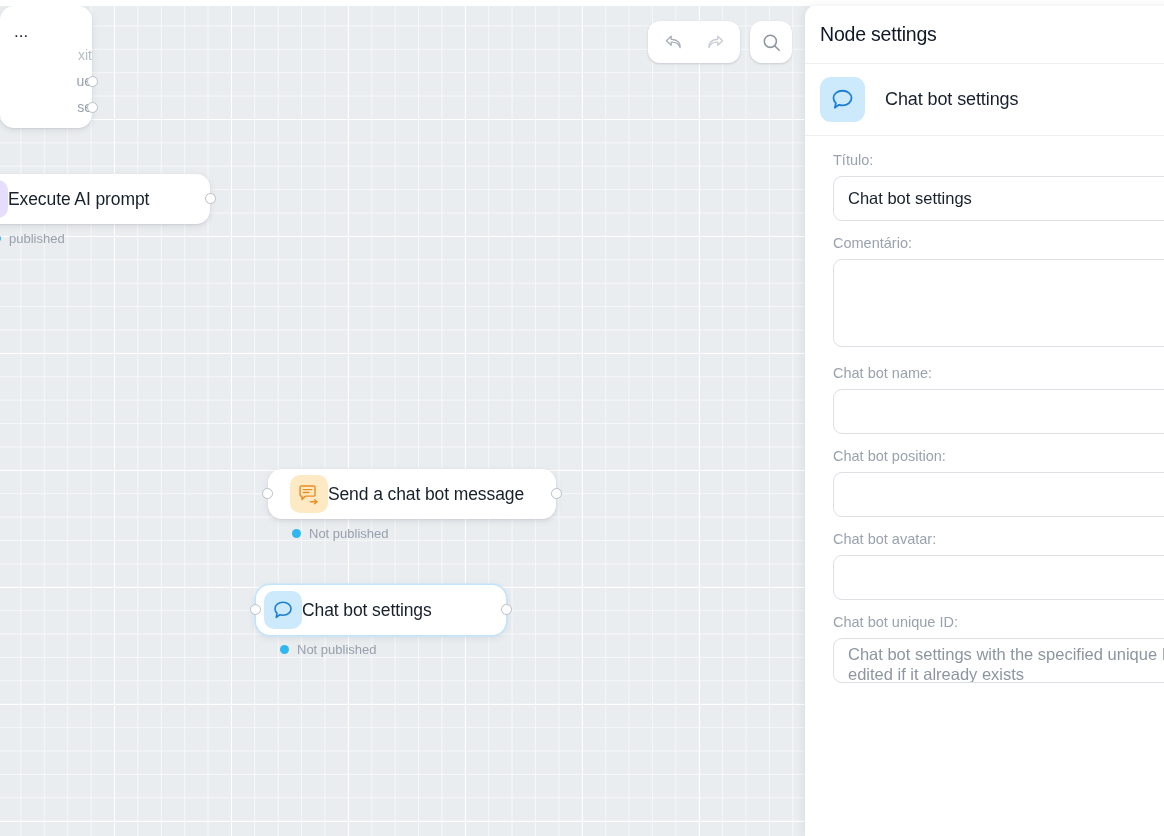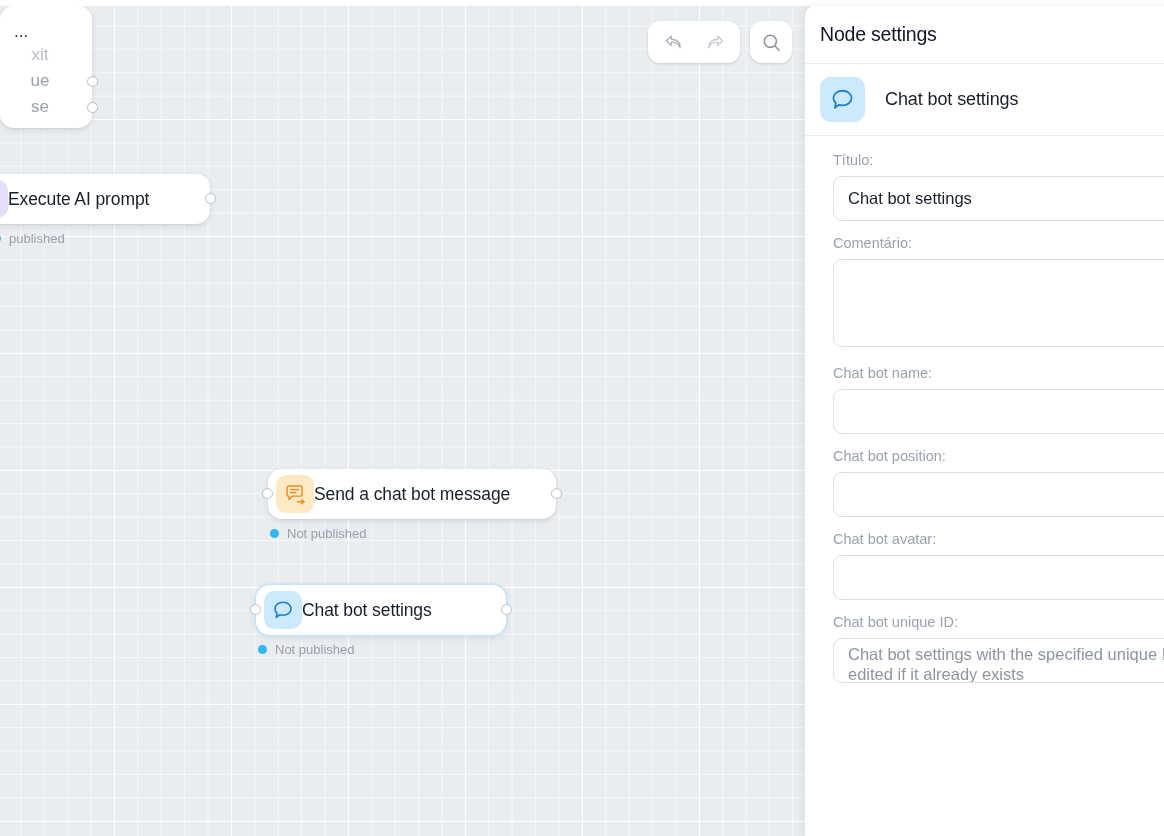--- a/index.html
+++ b/index.html
@@ -84,38 +84,38 @@
   .node-icon.sky   { background: #cdeafc; }
   .node-icon.violet{ background: #e6dcfb; }
   .node-label {
     font-size: 17.5px;
     color: #18202c;
     white-space: nowrap;
     letter-spacing: -0.1px;
   }
   .node-status {
     display: flex; align-items: center;
-    margin-top: 7px; margin-left: 2px;
+    margin-top: 7px; margin-left: 24px;
     font-size: 13px; color: #98a0ac;
   }
   .status-dot {
     width: 9px; height: 9px; border-radius: 50%;
     background: #2fb8f0; margin-right: 8px;
   }
   .port {
     position: absolute;
     width: 11px; height: 11px;
     border-radius: 50%;
     background: #ffffff;
     border: 1.3px solid #b9c0ca;
   }
 
   
   #node-send-msg { left: 268px; top: 463px; }
-  #node-send-msg .node-card { width: 288px; }
+  #node-send-msg .node-card { width: 288px; justify-content: center; }
   #node-send-msg .port.left  { left: -6px;  top: 19px; }
   #node-send-msg .port.right { right: -6px; top: 19px; }
 
   #node-chatbot-settings { left: 256px; top: 579px; }
   #node-chatbot-settings .node-card { width: 250px; }
   #node-chatbot-settings .port.left  { left: -6px;  top: 19px; }
   #node-chatbot-settings .port.right { right: -6px; top: 19px; }
 
   
   #node-execute-ai { left: -38px; top: 168px; }
@@ -133,24 +133,23 @@
     padding: 10px 0 12px 0;
     height: 122px;
   }
   #node-condition .cond-title {
     font-size: 17px; color: #18202c;
     padding: 6px 10px 0 14px;
     white-space: nowrap; overflow: hidden;
   }
   #node-condition .cond-row {
     position: relative;
-    display: flex; align-items: center; justify-content: center;
-    font-size: 17px; color: #98a0ac;
+    display: flex; align-items: center; justify-content: flex-end;
+    font-size: 14px; color: #98a0ac;
     height: 26px;
-    padding-right: 12px;
   }
   #node-condition .cond-row.exit { color: #b6bdc7; }
   #node-condition .cond-row .port { right: -6px; top: 8px; }
 
   
   #panel {
     position: absolute;
     left: 805px; top: 6px;
     width: 470px; height: 830px;
     background: #ffffff;

